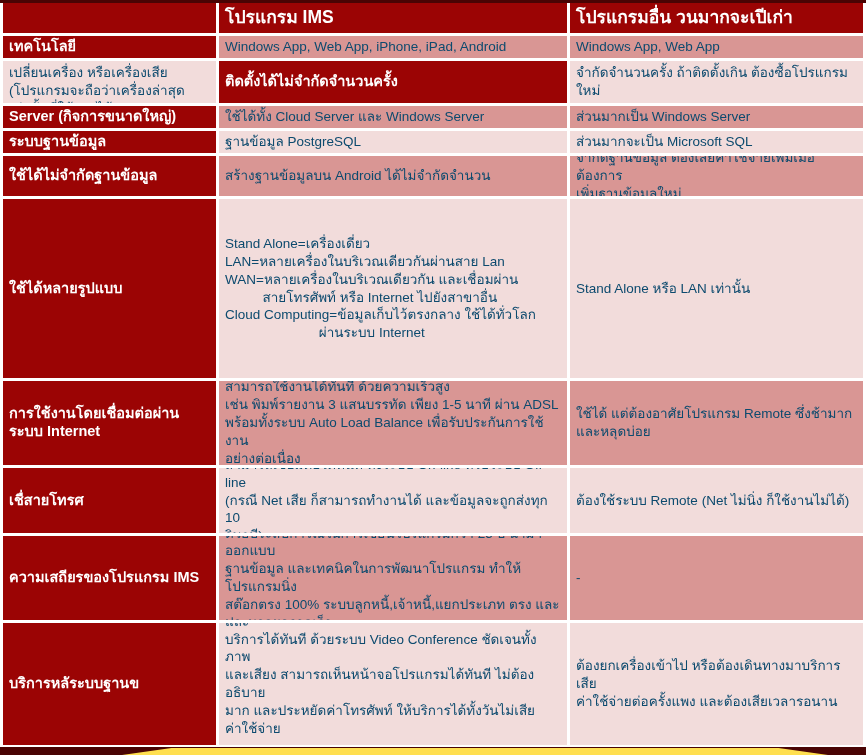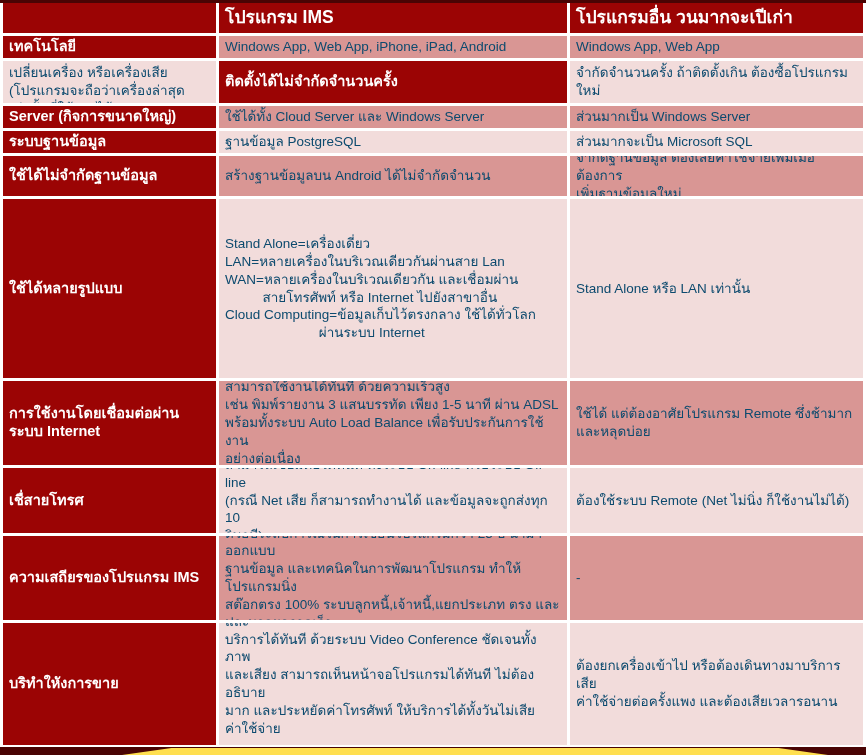--- a/index.html
+++ b/index.html
@@ -112,21 +112,21 @@
 วินาที)</div>
   <div class="cell light">ต้องใช้ระบบ Remote (Net ไม่นิ่ง ก็ใช้งานไม่ได้)</div>
 
   <div class="cell red">ความเสถียรของโปรแกรม IMS</div>
   <div class="cell dark">ด้วยประสบการณ์ในการเขียนโปรแกรมกว่า 25 ปี นำมาออกแบบ
 ฐานข้อมูล และเทคนิคในการพัฒนาโปรแกรม ทำให้โปรแกรมนิ่ง
 สต๊อกตรง 100% ระบบลูกหนี้,เจ้าหนี้,แยกประเภท ตรง และ
 ประมวลผลรวดเร็ว</div>
   <div class="cell dark">-</div>
 
-  <div class="cell red">บริทำใหังการขาย</div>
+  <div class="cell red">บริการหลัระบบฐานข</div>
   <div class="cell light">บริการผ่าน Internet ทำให้ประหยัดไม่ต้องเสียค่าใช้จ่าย และ
 บริการได้ทันที ด้วยระบบ Video Conference ชัดเจนทั้งภาพ
 และเสียง สามารถเห็นหน้าจอโปรแกรมได้ทันที ไม่ต้องอธิบาย
 มาก และประหยัดค่าโทรศัพท์ ให้บริการได้ทั้งวันไม่เสีย
 ค่าใช้จ่าย
 
 (นอกเวลาทำการ ให้บริการเฉพาะกรณีฉุกเฉิน 24 ชม.)</div>
   <div class="cell light">ต้องยกเครื่องเข้าไป หรือต้องเดินทางมาบริการ เสีย
 ค่าใช้จ่ายต่อครั้งแพง และต้องเสียเวลารอนาน</div>
 

